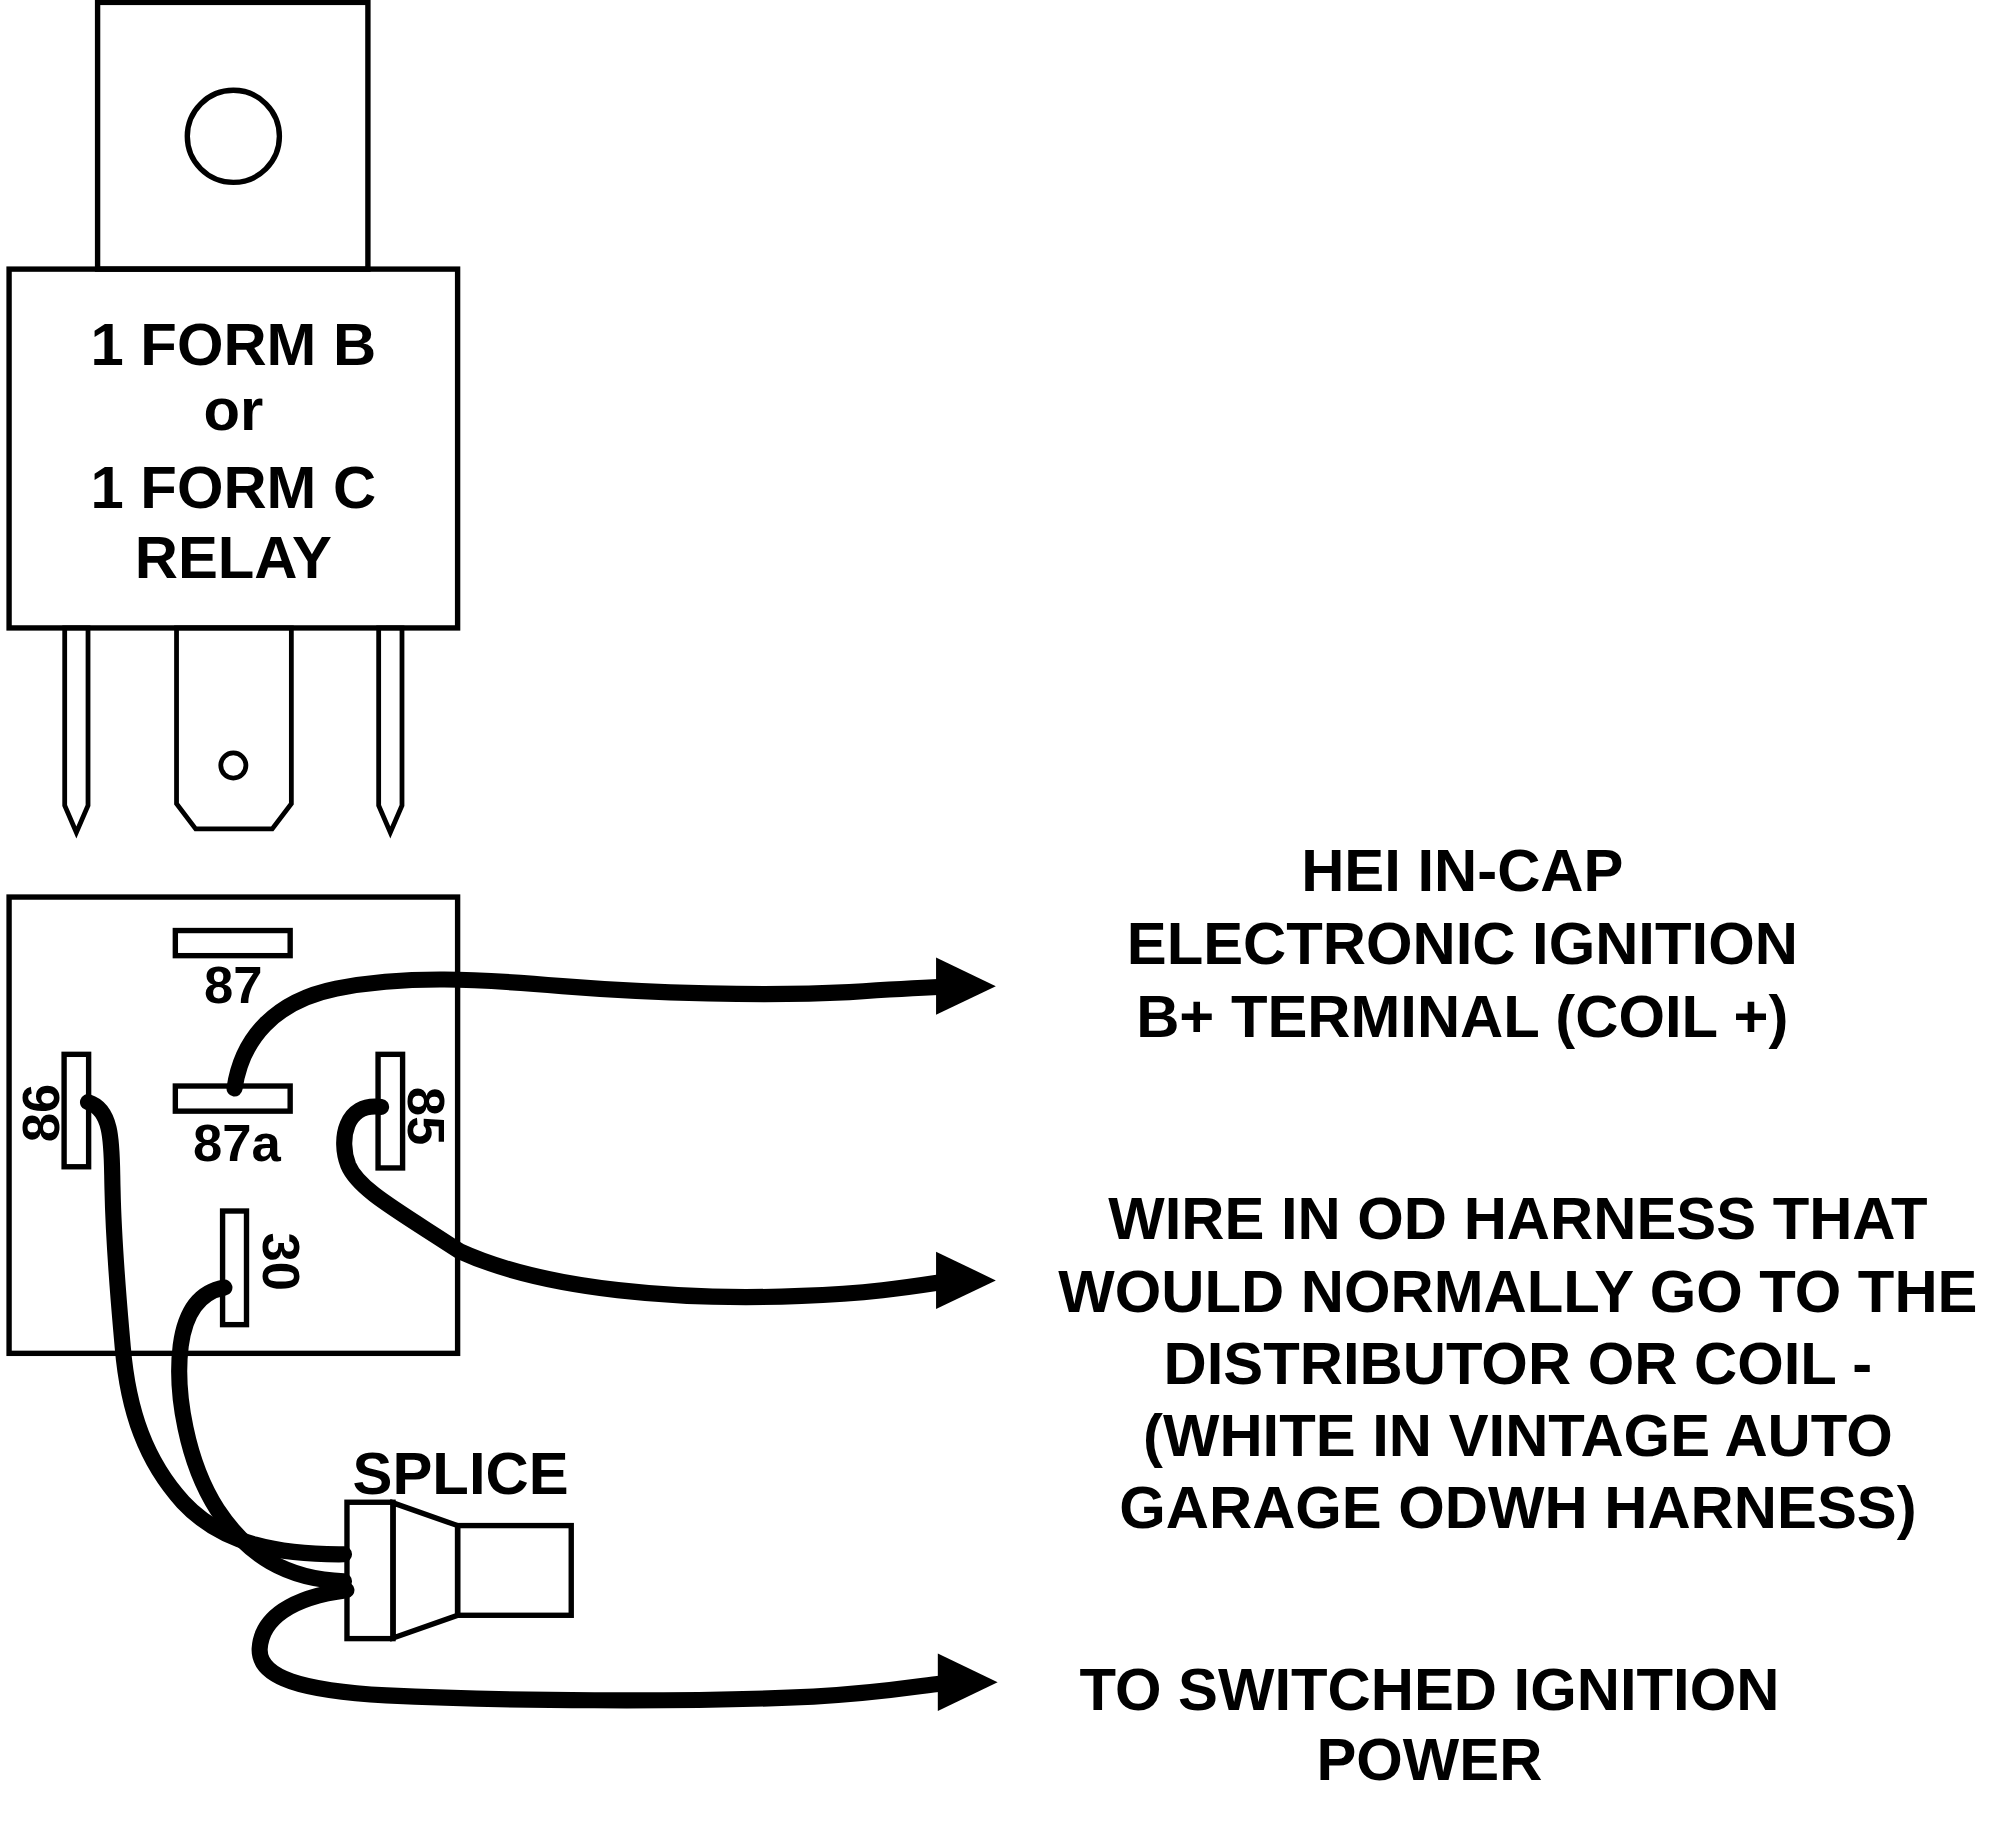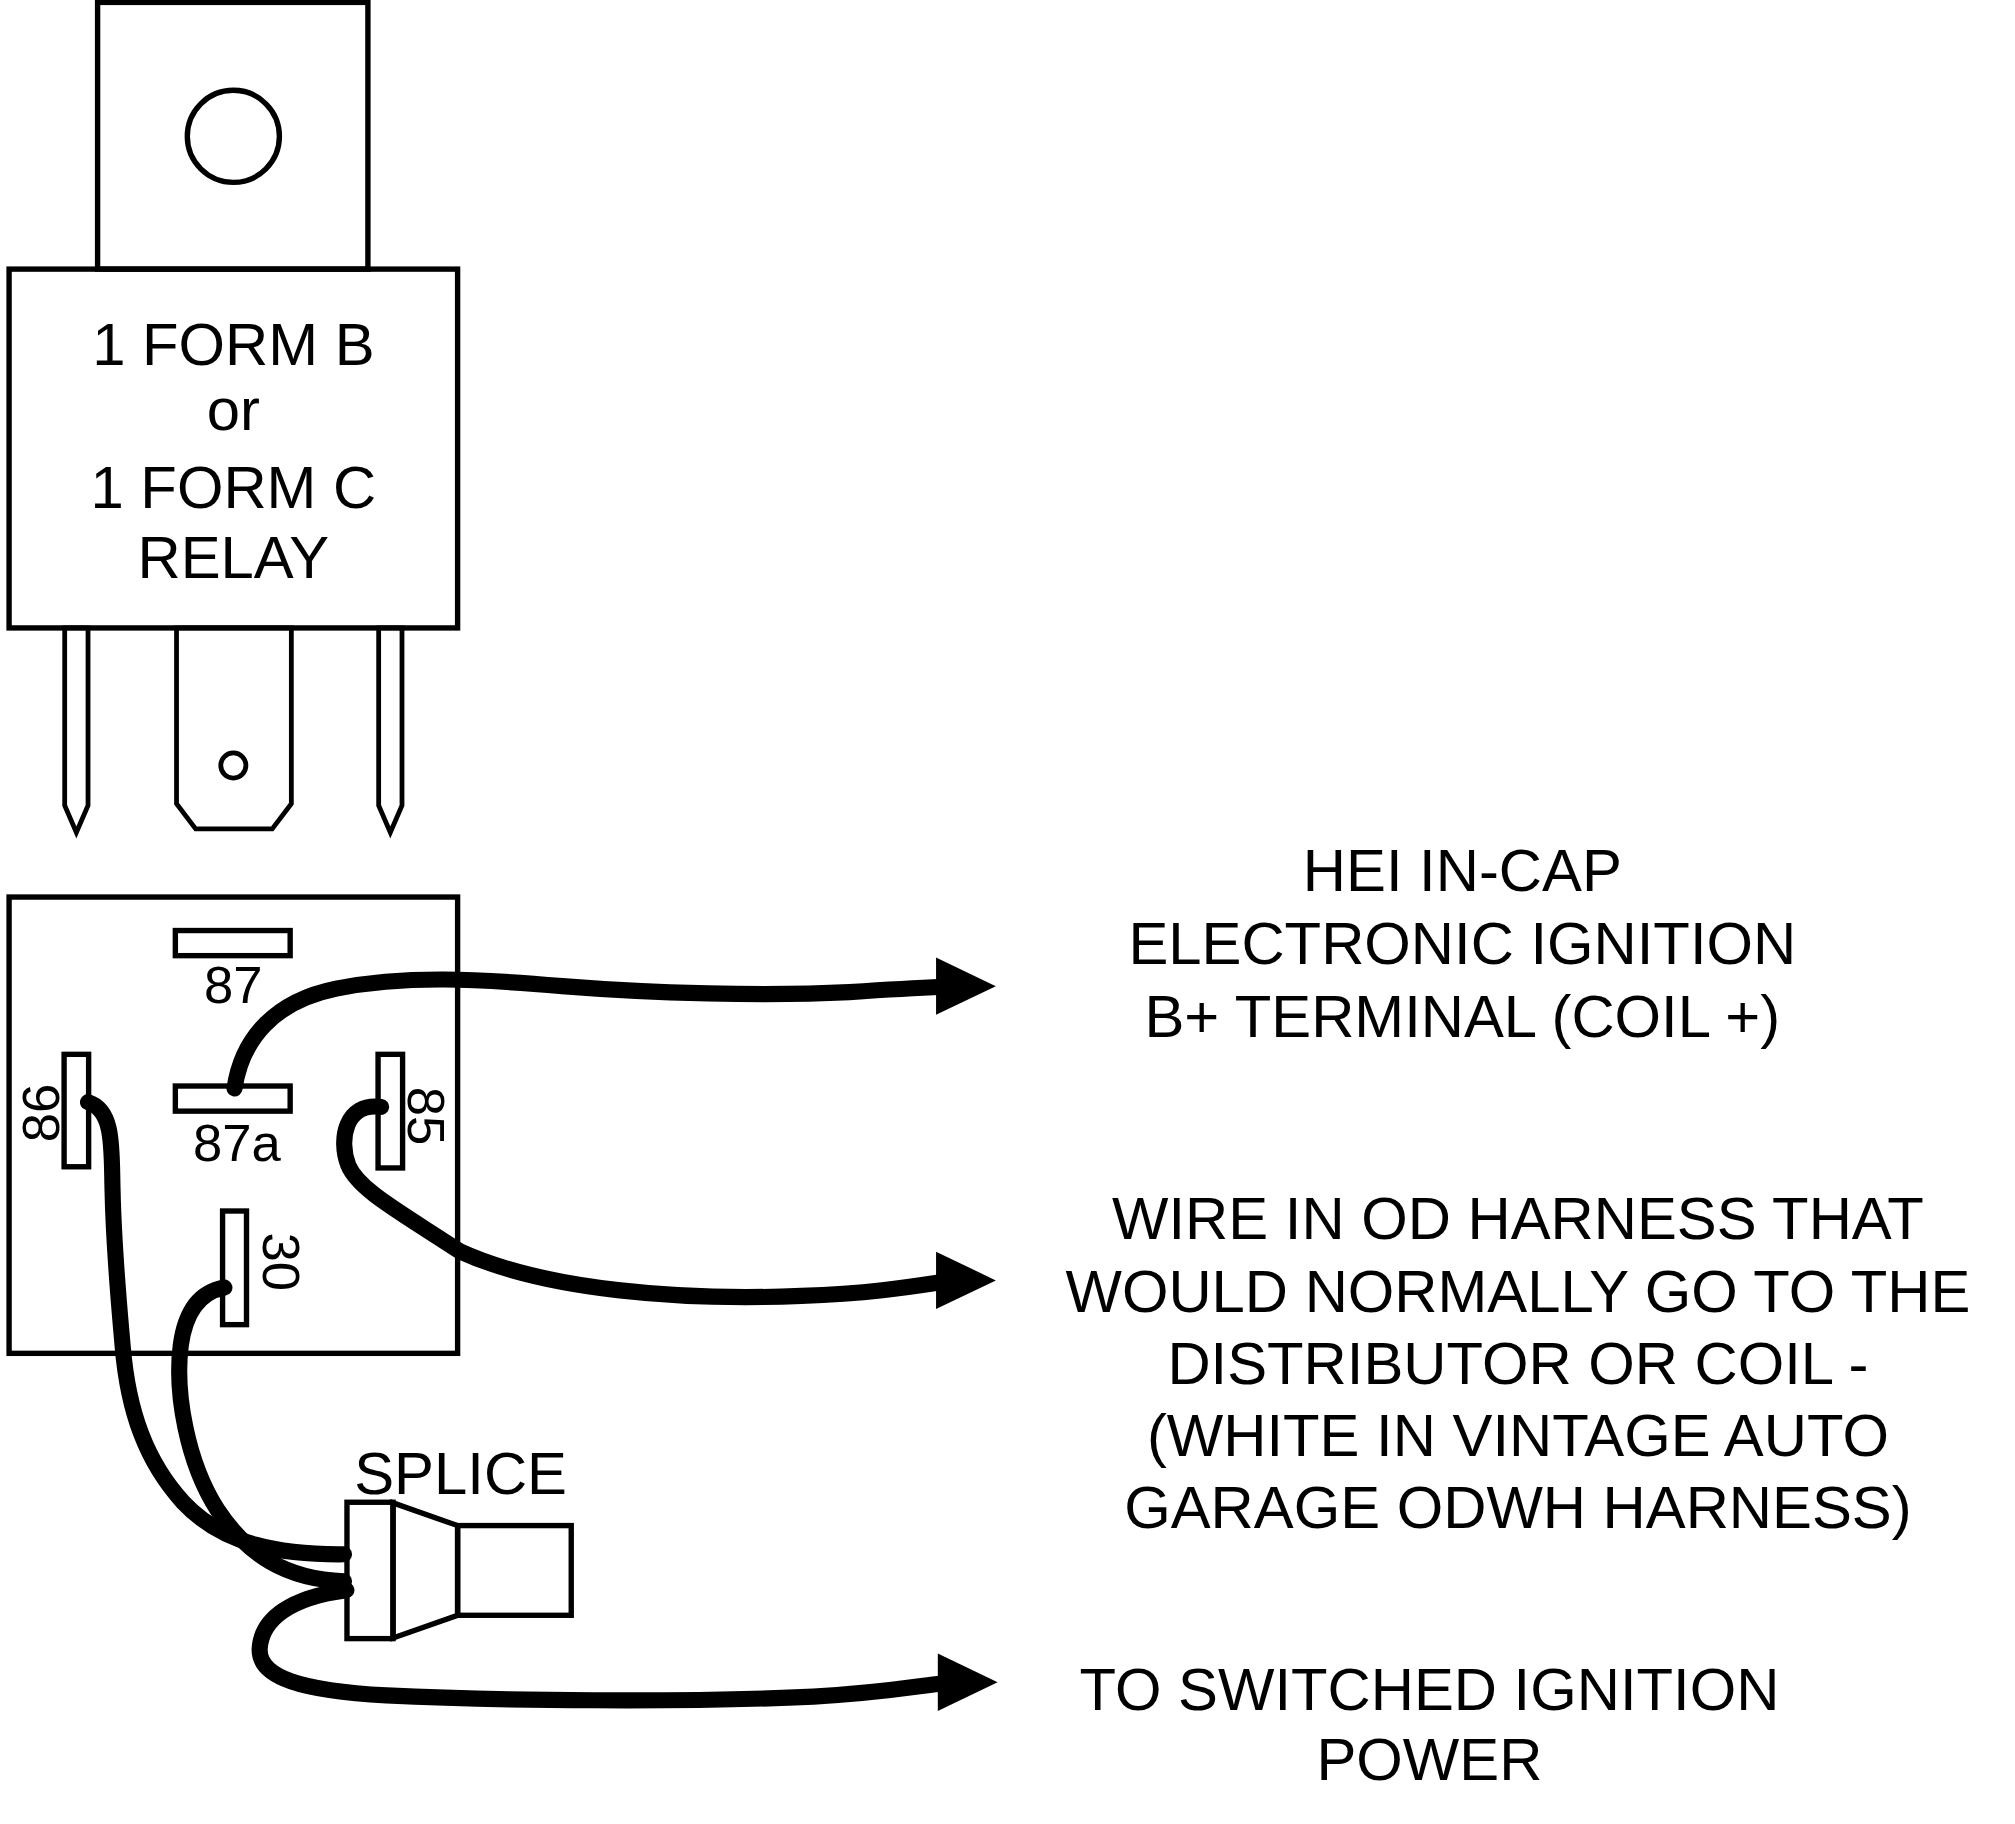--- a/index.html
+++ b/index.html
@@ -5,20 +5,21 @@
   html, body {
     margin: 0;
     padding: 0;
     background: #ffffff;
   }
   .stage {
     position: relative;
     width: 2015px;
     height: 1824px;
     background: #ffffff;
+    font-weight: bold;
   }
   svg { display: block; }
   .outline {
     fill: none;
     stroke: #000000;
     stroke-width: 9;
   }
   .outline-thin {
     fill: none;
     stroke: #000000;

